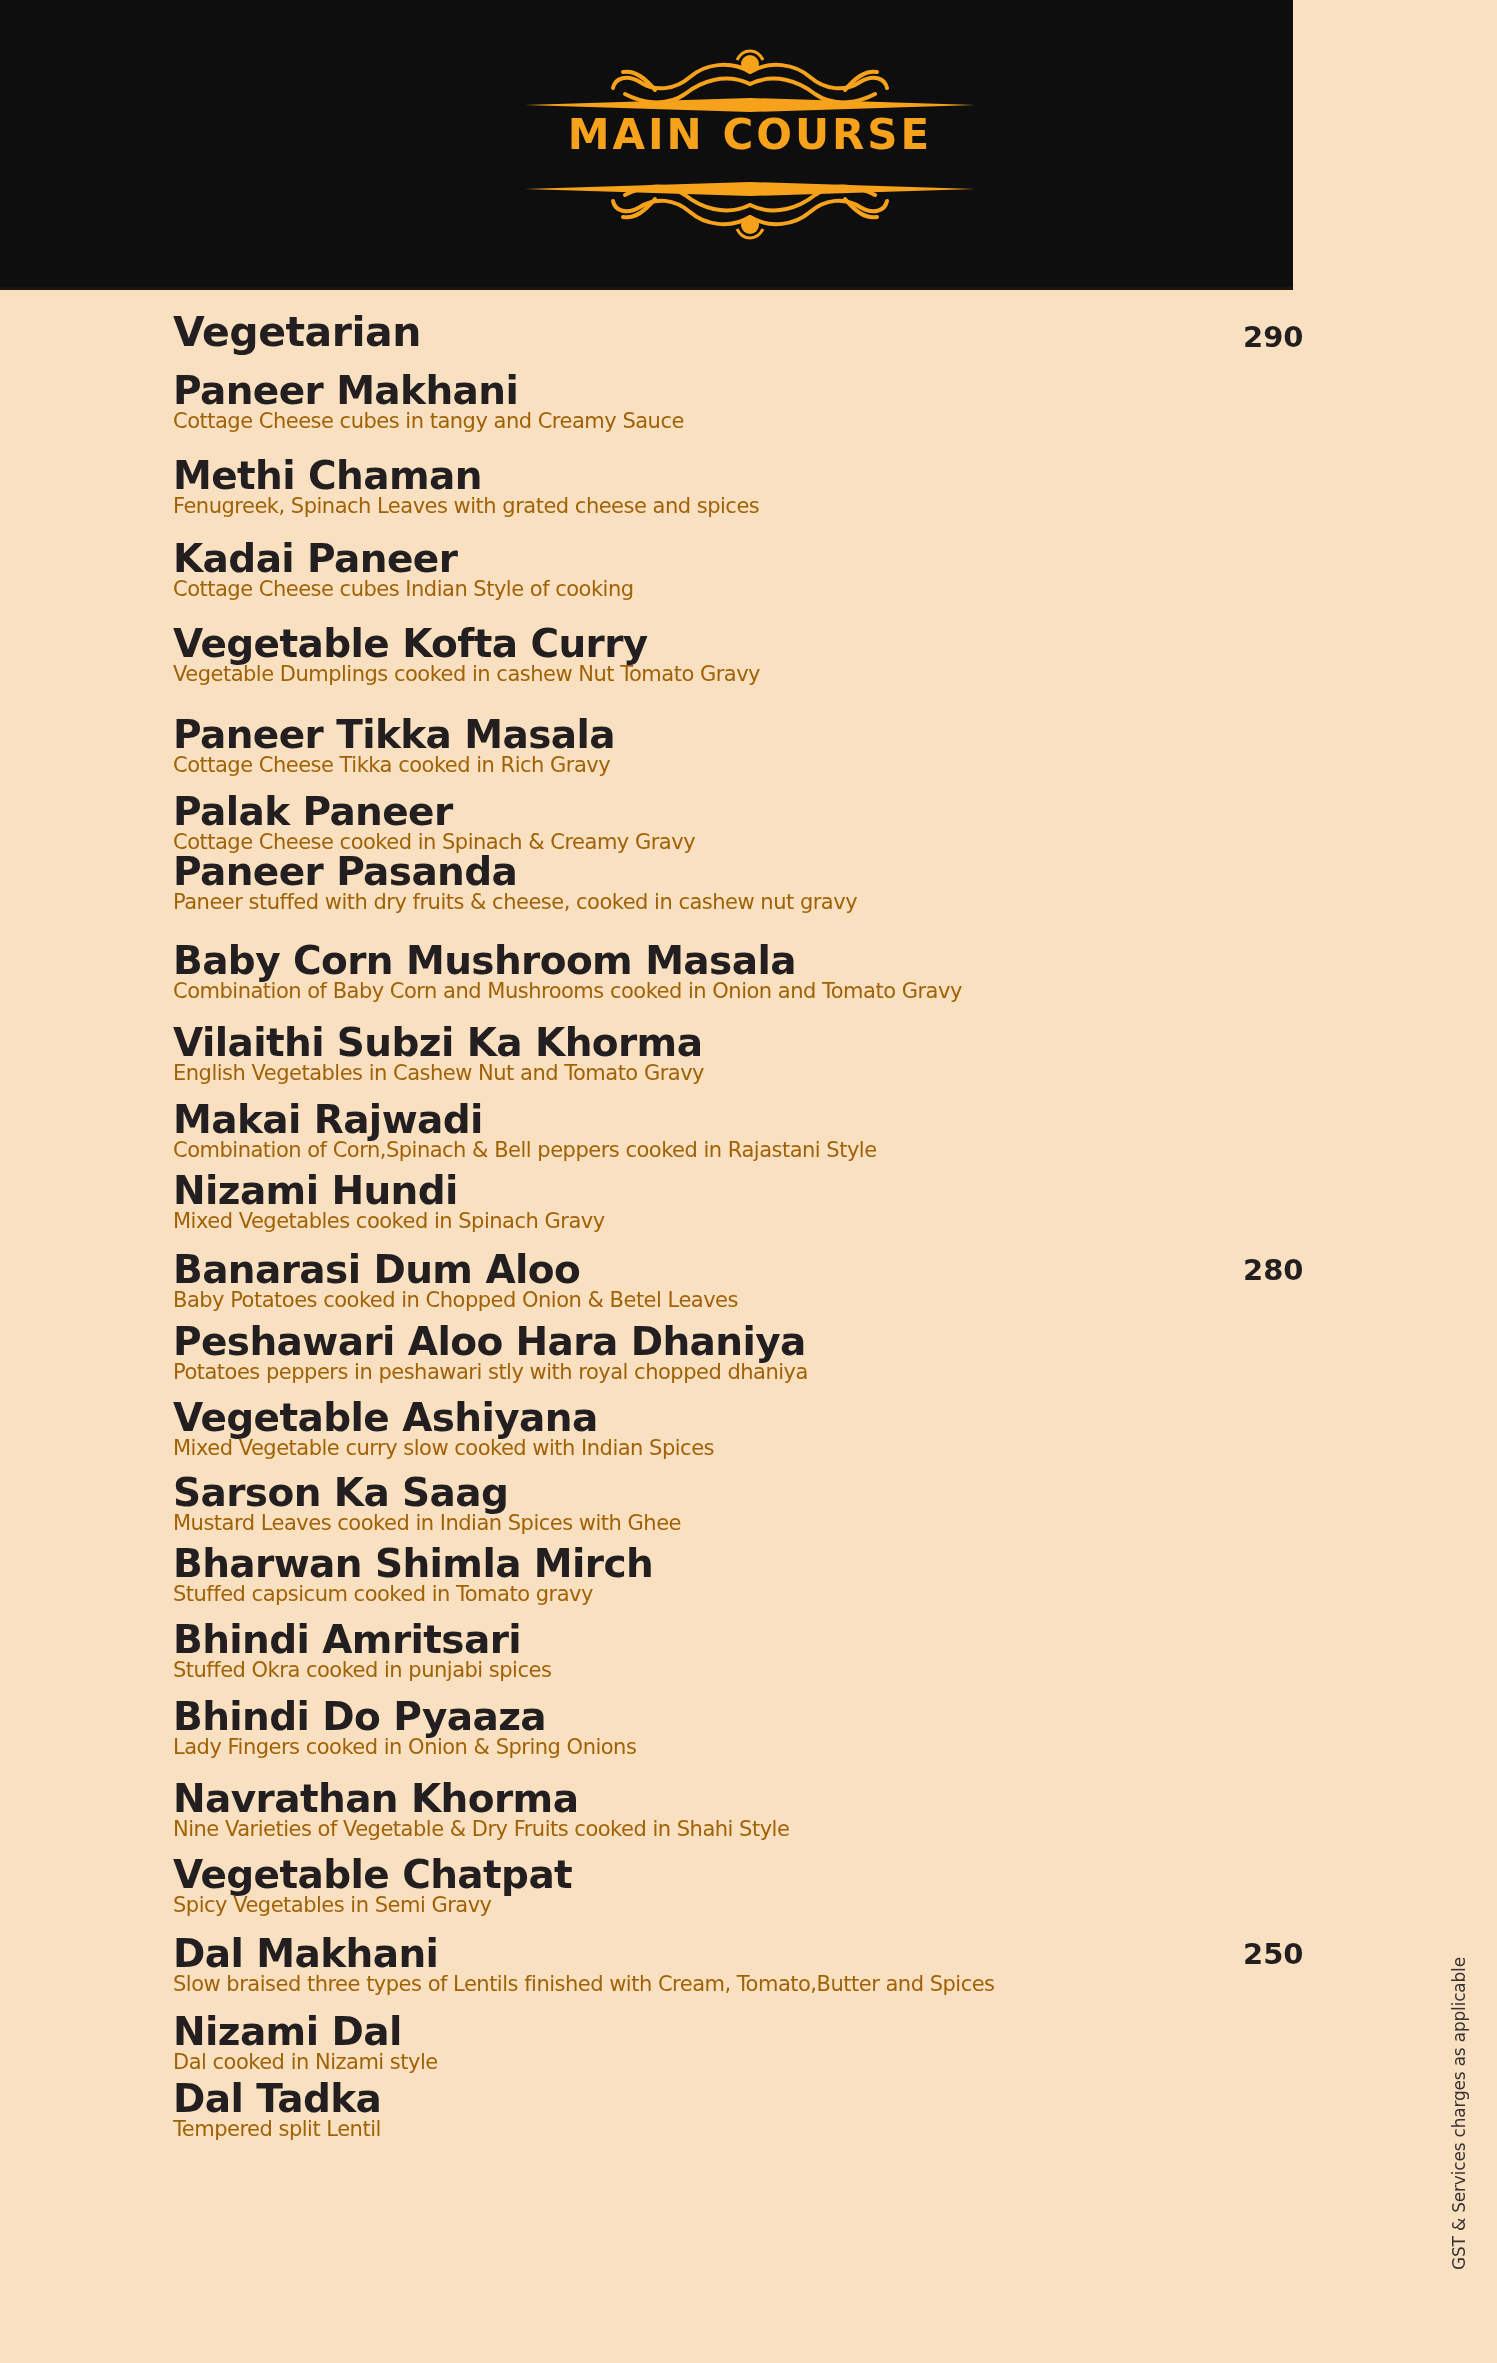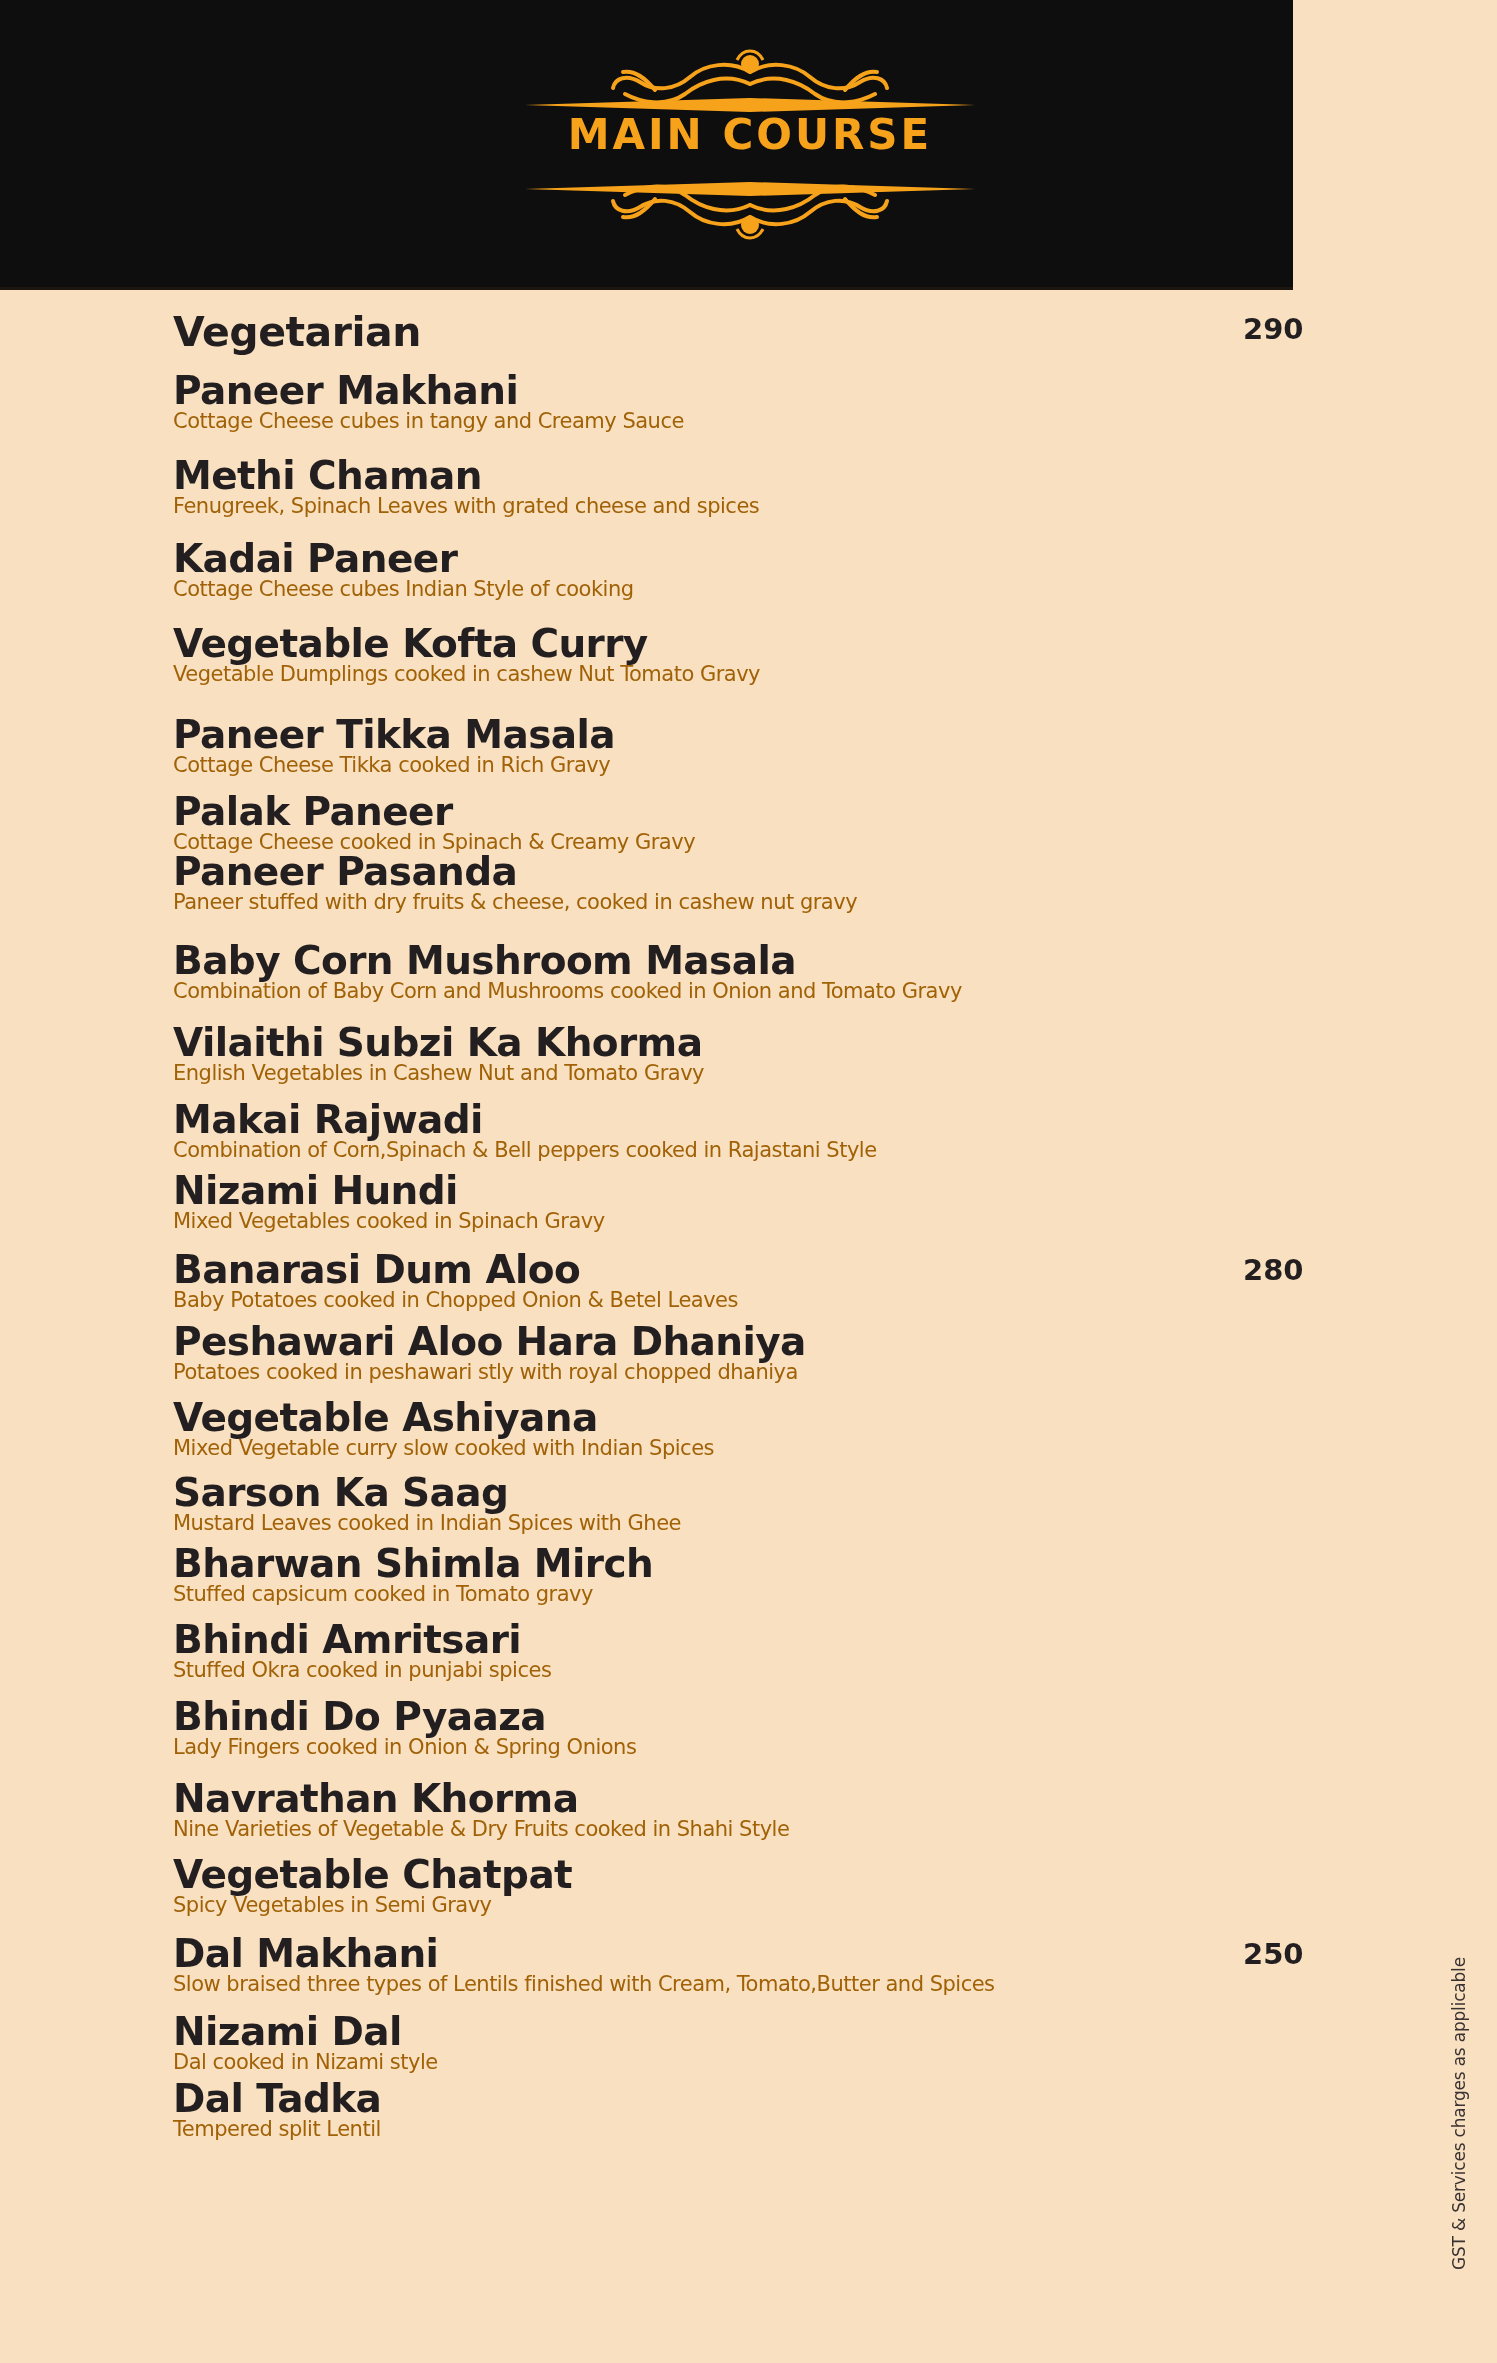--- a/index.html
+++ b/index.html
@@ -126,21 +126,21 @@
       <circle cx="235" cy="183" r="9" fill="#f7a21b"></circle>
       <path d="M222 187 C228 199, 242 199, 248 187" fill="none" stroke="#f7a21b" stroke-width="3"></path>
     </svg>
     <div class="header-title">MAIN COURSE</div>
   </div>
 </div>
 
 <div class="section-title">Vegetarian</div>
 
 <div id="prices">
-    <div class="price" style="top: 312px;">290</div>
+    <div class="price" style="top: 320px;">290</div>
     <div class="price" style="top: 1253px;">280</div>
     <div class="price" style="top: 1937px;">250</div>
   </div>
 <div id="items">
     <div class="item" style="top: 374px;">
       <div class="item-name">Paneer Makhani</div>
       <div class="item-desc">Cottage Cheese cubes in tangy and Creamy Sauce</div>
     </div>
     <div class="item" style="top: 459px;">
       <div class="item-name">Methi Chaman</div>
@@ -181,21 +181,21 @@
     <div class="item" style="top: 1174px;">
       <div class="item-name">Nizami Hundi</div>
       <div class="item-desc">Mixed Vegetables cooked in Spinach Gravy</div>
     </div>
     <div class="item" style="top: 1253px;">
       <div class="item-name">Banarasi Dum Aloo</div>
       <div class="item-desc">Baby Potatoes cooked in Chopped Onion &amp; Betel Leaves</div>
     </div>
     <div class="item" style="top: 1325px;">
       <div class="item-name">Peshawari Aloo Hara Dhaniya</div>
-      <div class="item-desc">Potatoes cooked in peshawari stly with royal chopped dhaniya</div>
+      <div class="item-desc">Potatoes peppers in peshawari stly with royal chopped dhaniya</div>
     </div>
     <div class="item" style="top: 1401px;">
       <div class="item-name">Vegetable Ashiyana</div>
       <div class="item-desc">Mixed Vegetable curry slow cooked with Indian Spices</div>
     </div>
     <div class="item" style="top: 1476px;">
       <div class="item-name">Sarson Ka Saag</div>
       <div class="item-desc">Mustard Leaves cooked in Indian Spices with Ghee</div>
     </div>
     <div class="item" style="top: 1547px;">

